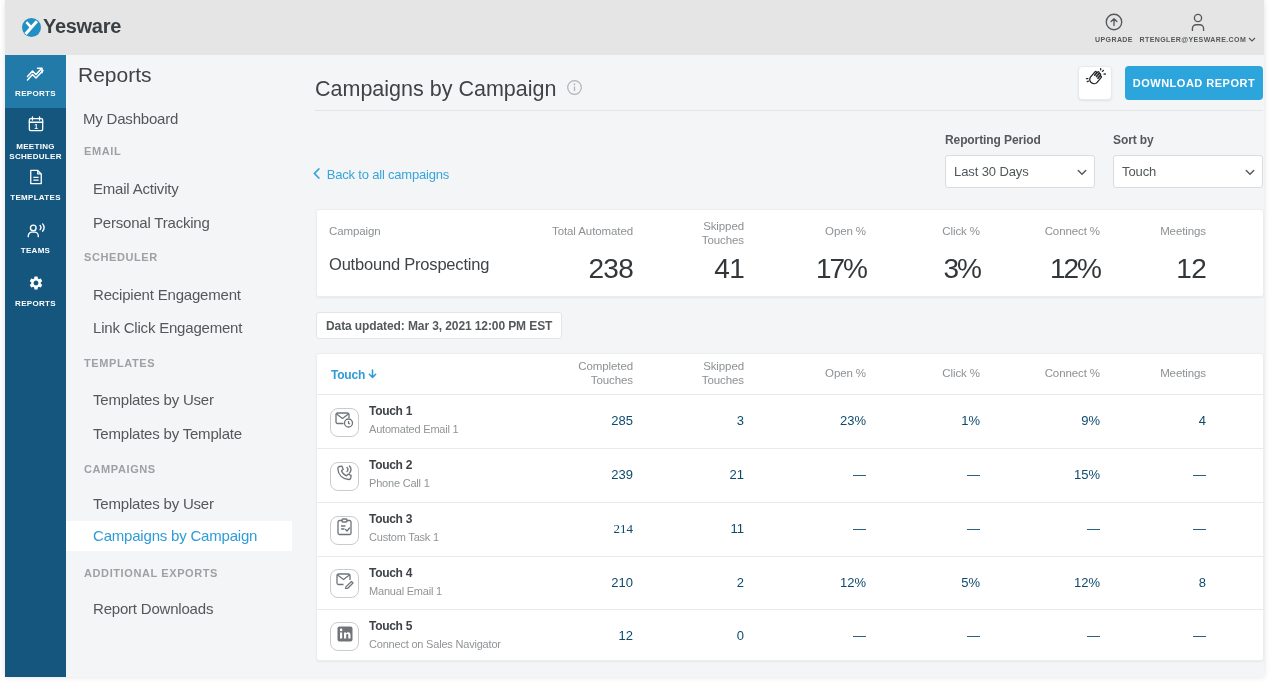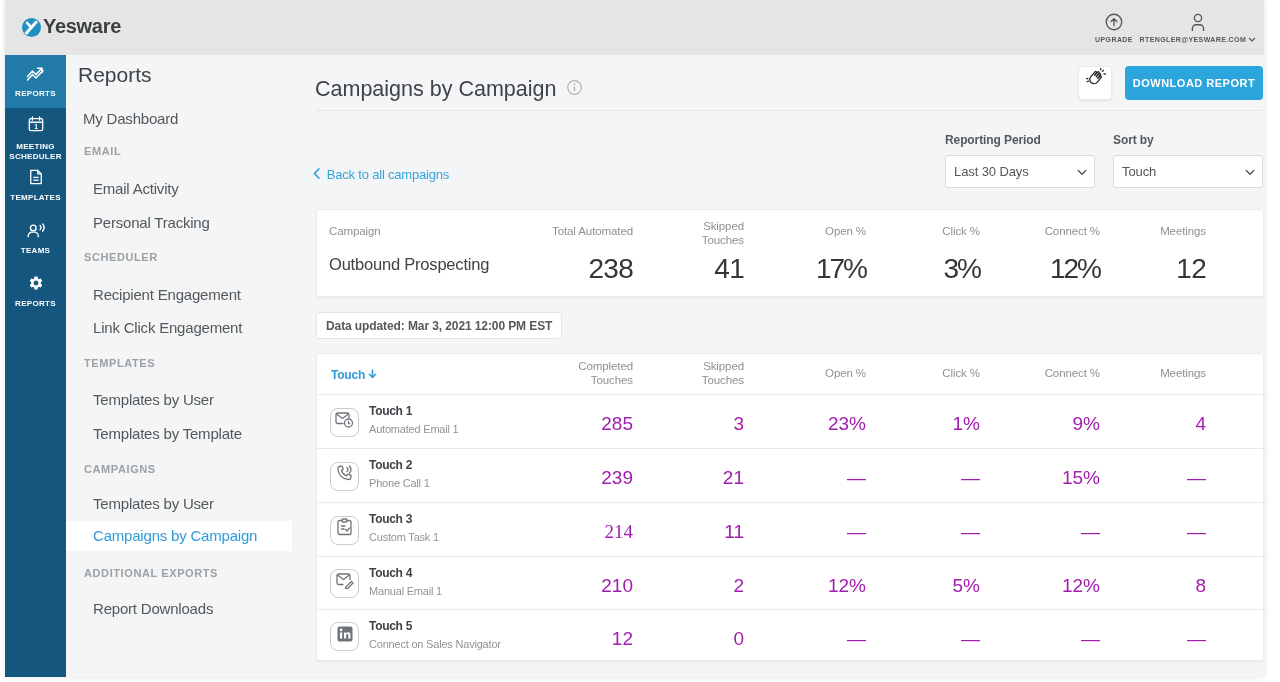--- a/index.html
+++ b/index.html
@@ -42,21 +42,21 @@
 .tr-right { text-align:right; }
 .sum-name { position:absolute; left:12px; top:45px; font-size:16.5px; letter-spacing:-0.2px; color:#3f4347; }
 .sum-val { position:absolute; font-size:28px; letter-spacing:-0.75px; color:#33373a; top:43px; } .pc { letter-spacing:-2px; }
 .badge { position:absolute; left:14px; top:257px; height:27px; background:#fff; border:1px solid #e4e5e6; border-radius:3px; font-size:12px; font-weight:bold; letter-spacing:-0.1px; color:#55595c; line-height:27px; padding:0 9px; }
 .tblcard { left:14px; top:298px; width:948px; height:308px; }
 .touch-hd { position:absolute; left:14px; top:14px; font-size:12px; font-weight:bold; letter-spacing:-0.2px; color:#2f9bd8; }
 .tbl-sep { position:absolute; left:0; width:948px; height:1px; background:#e9eaeb; }
 .row-icon { position:absolute; left:13px; width:29px; height:29px; border:1px solid #c9ccce; border-radius:8px; text-align:center; line-height:27px; }
 .row-t1 { position:absolute; left:52px; font-size:12px; font-weight:bold; letter-spacing:-0.3px; color:#3f4347; }
 .row-t2 { position:absolute; left:52px; font-size:11px; letter-spacing:-0.2px; color:#909497; }
-.cell { position:absolute; font-size:19px; color:#a21caf; text-align:right; }
+.cell { position:absolute; font-size:13px; color:#0c4a6e; text-align:right; }
 </style>
 </head>
 <body>
 <div class="app">
 
   <div class="topbar">
     <div class="logo">
       <svg width="19" height="19" viewBox="0 0 19 19">
         <circle cx="9.5" cy="9.5" r="9.5" fill="#2090c5"></circle>
         <path d="M3.6 15.9 L14.9 3.2" stroke="#fff" stroke-width="3" fill="none"></path>

